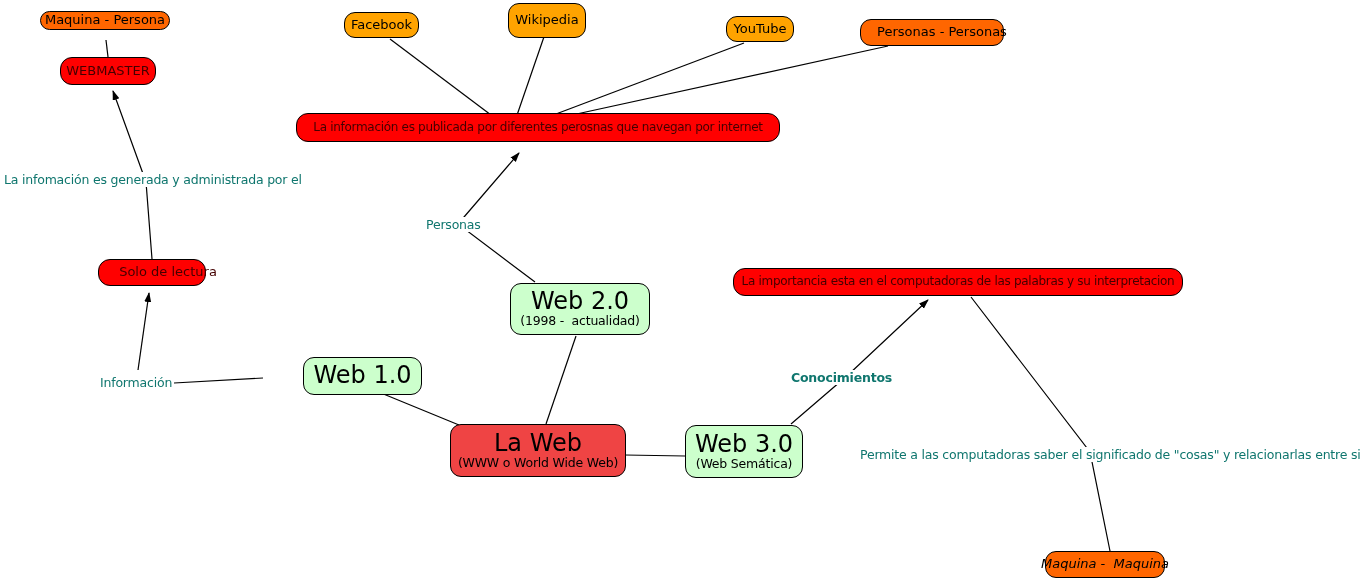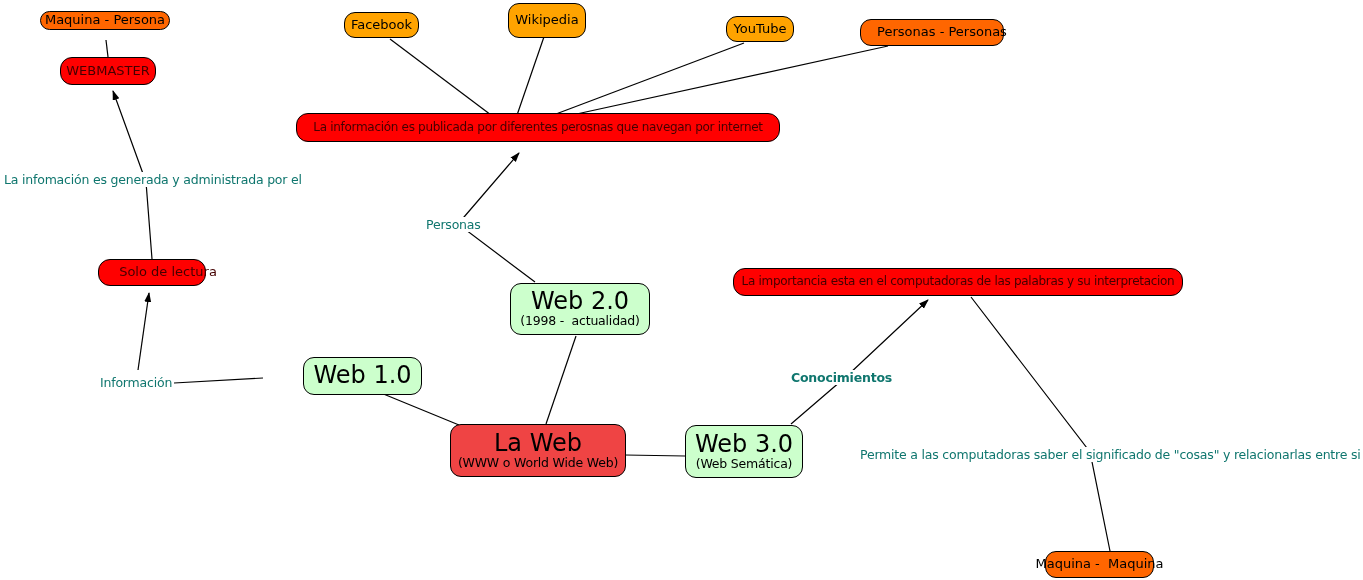--- a/index.html
+++ b/index.html
@@ -34,21 +34,21 @@
   .n-wikipedia{left:508px;top:3px;width:78px;height:35px;}
   .n-youtube{left:726px;top:16px;width:68px;height:26px;}
   .n-personas-personas{left:860px;top:19px;width:144px;height:27px;padding-left:20px;}
   .n-banner1{left:296px;top:113px;width:484px;height:29px;}
   .n-solo-lectura{left:98px;top:259px;width:108px;height:27px;padding-left:32px;}
   .n-web20{left:510px;top:283px;width:140px;height:52px;}
   .n-web10{left:263px;top:357px;width:119px;height:38px;margin-left:40px;}
   .n-laweb{left:450px;top:424px;width:176px;height:53px;}
   .n-web30{left:685px;top:425px;width:118px;height:53px;}
   .n-banner2{left:733px;top:268px;width:450px;height:28px;}
-  .n-maquina-maquina{left:1045px;top:551px;width:109px;height:27px;}
+  .n-maquina-maquina{left:1045px;top:551px;width:120px;height:27px;font-style:italic;}
   
   .l-generada{left:2px;top:172px;}
   .l-personas{left:424px;top:217px;}
   .l-informacion{left:98px;top:375px;}
   .l-conocimientos{left:789px;top:370px;font-weight:bold;}
   .l-permite{left:858px;top:447px;}
 </style>
 </head>
 <body>
 

